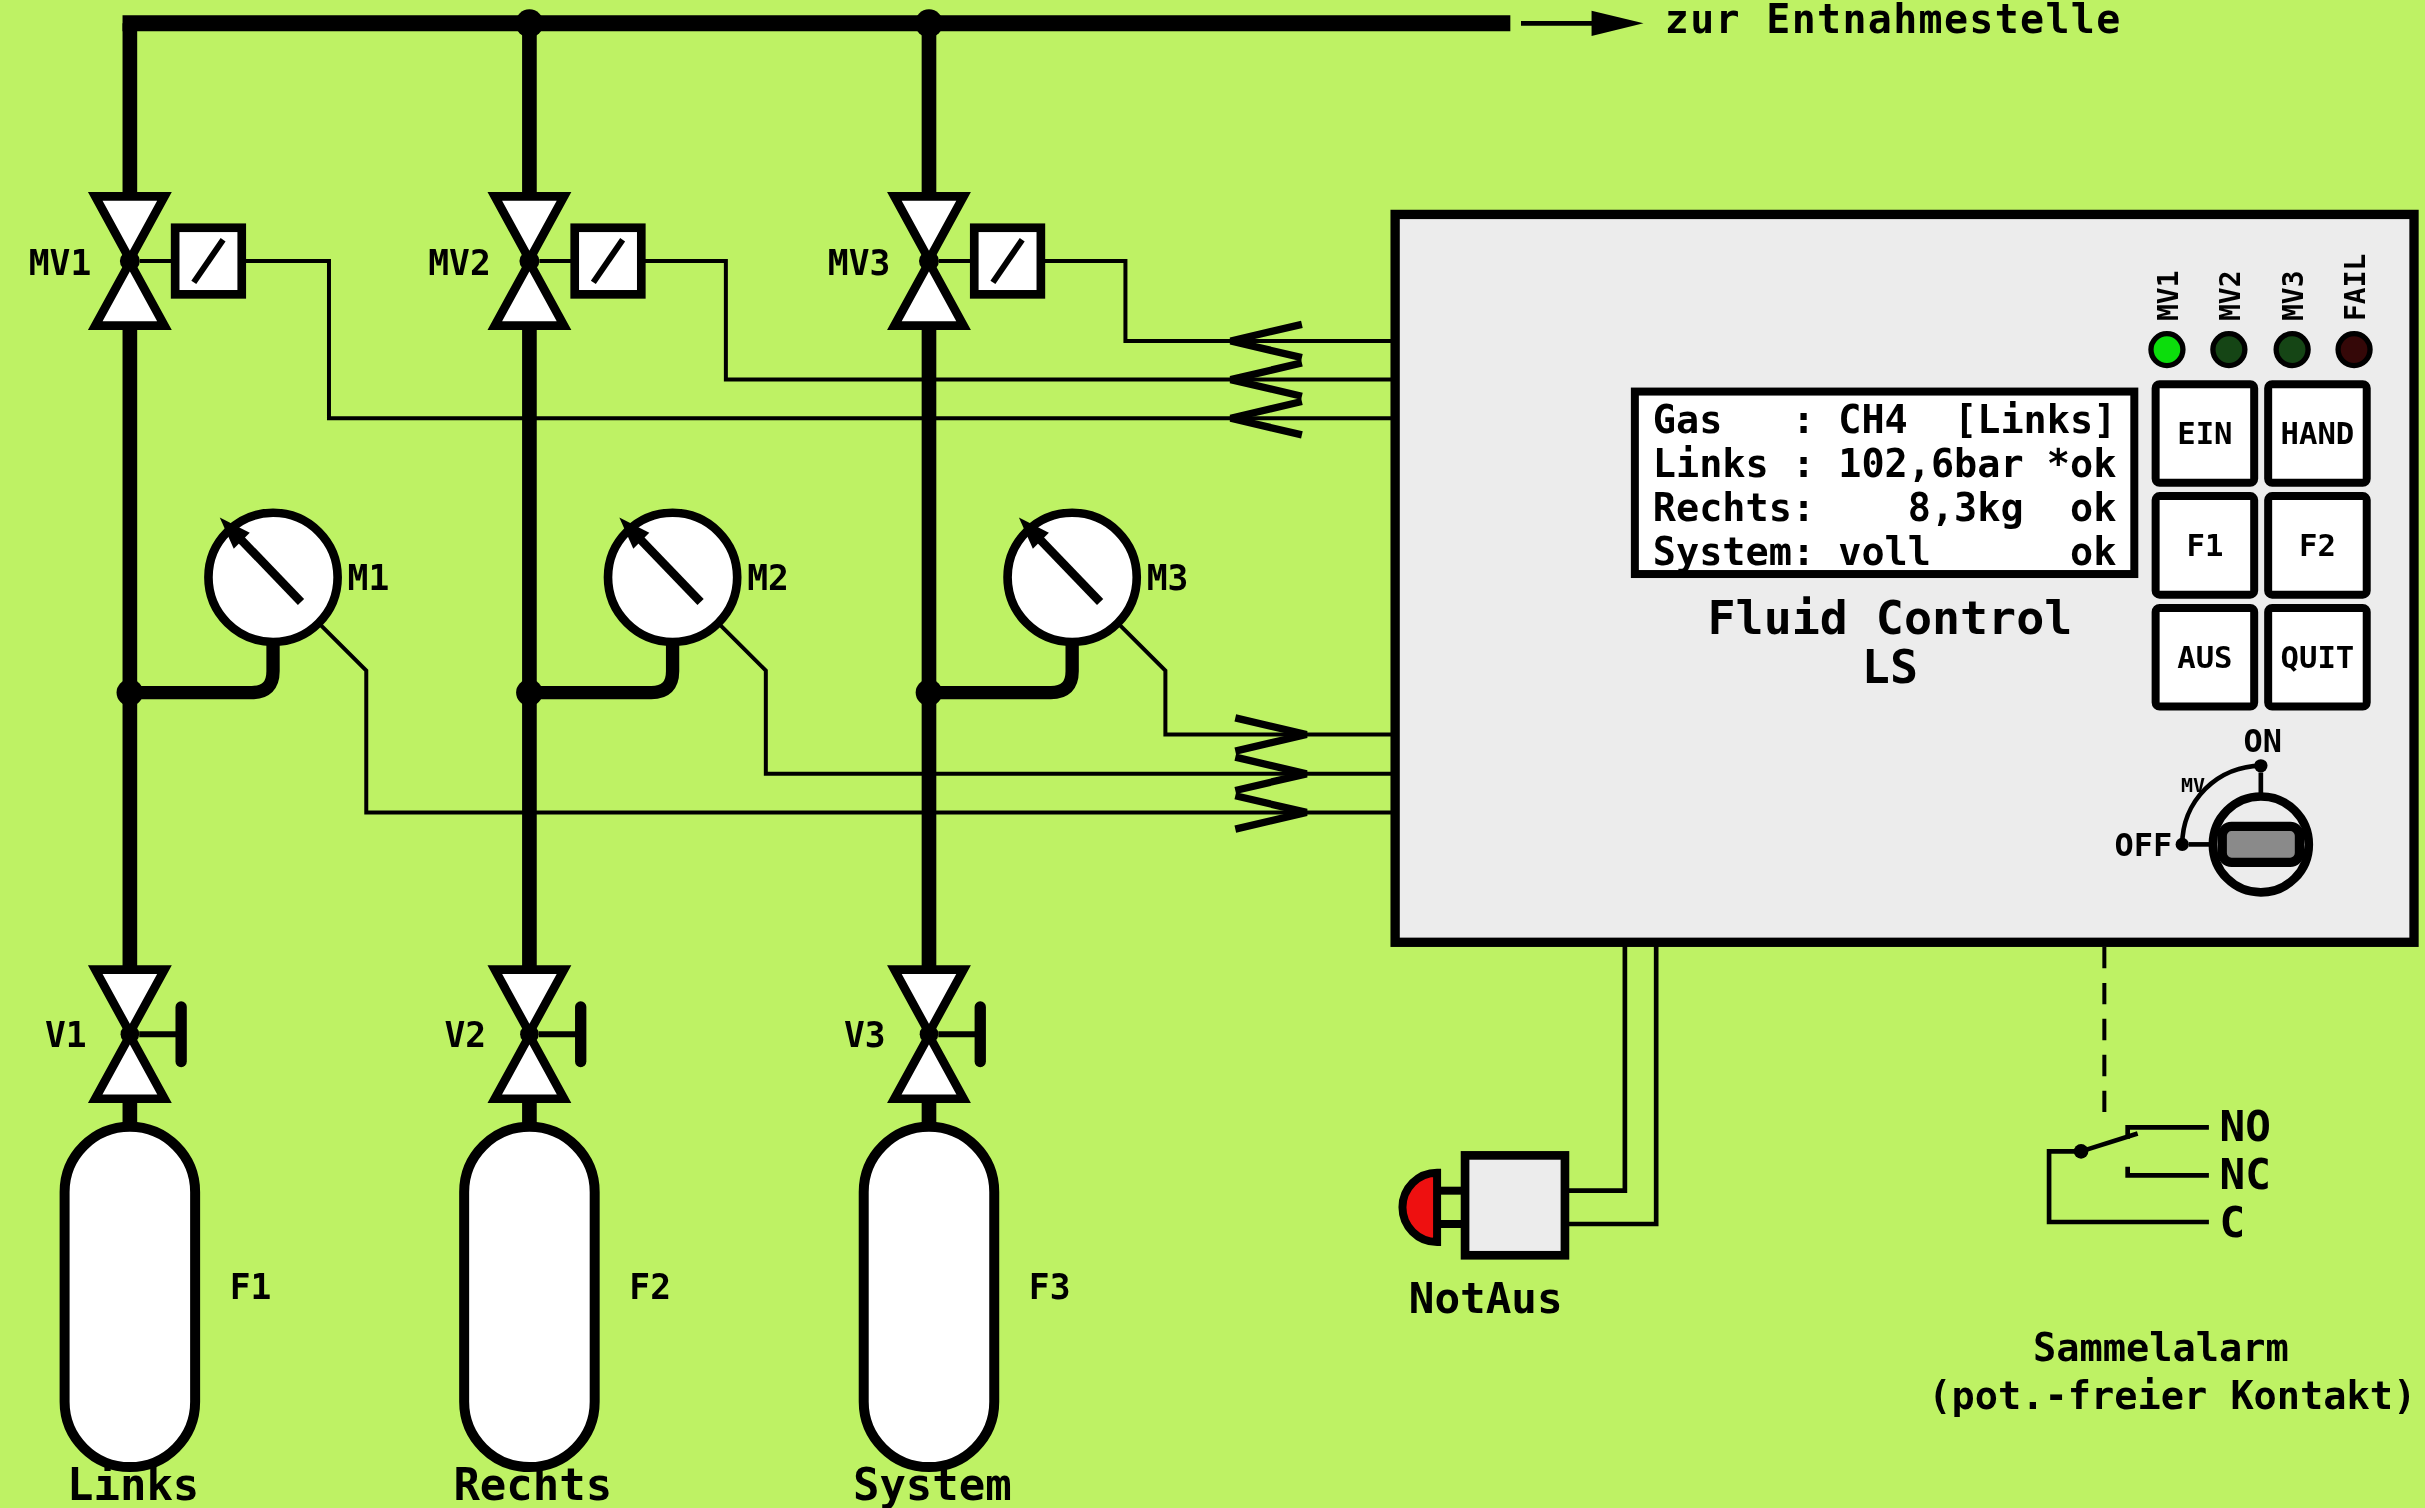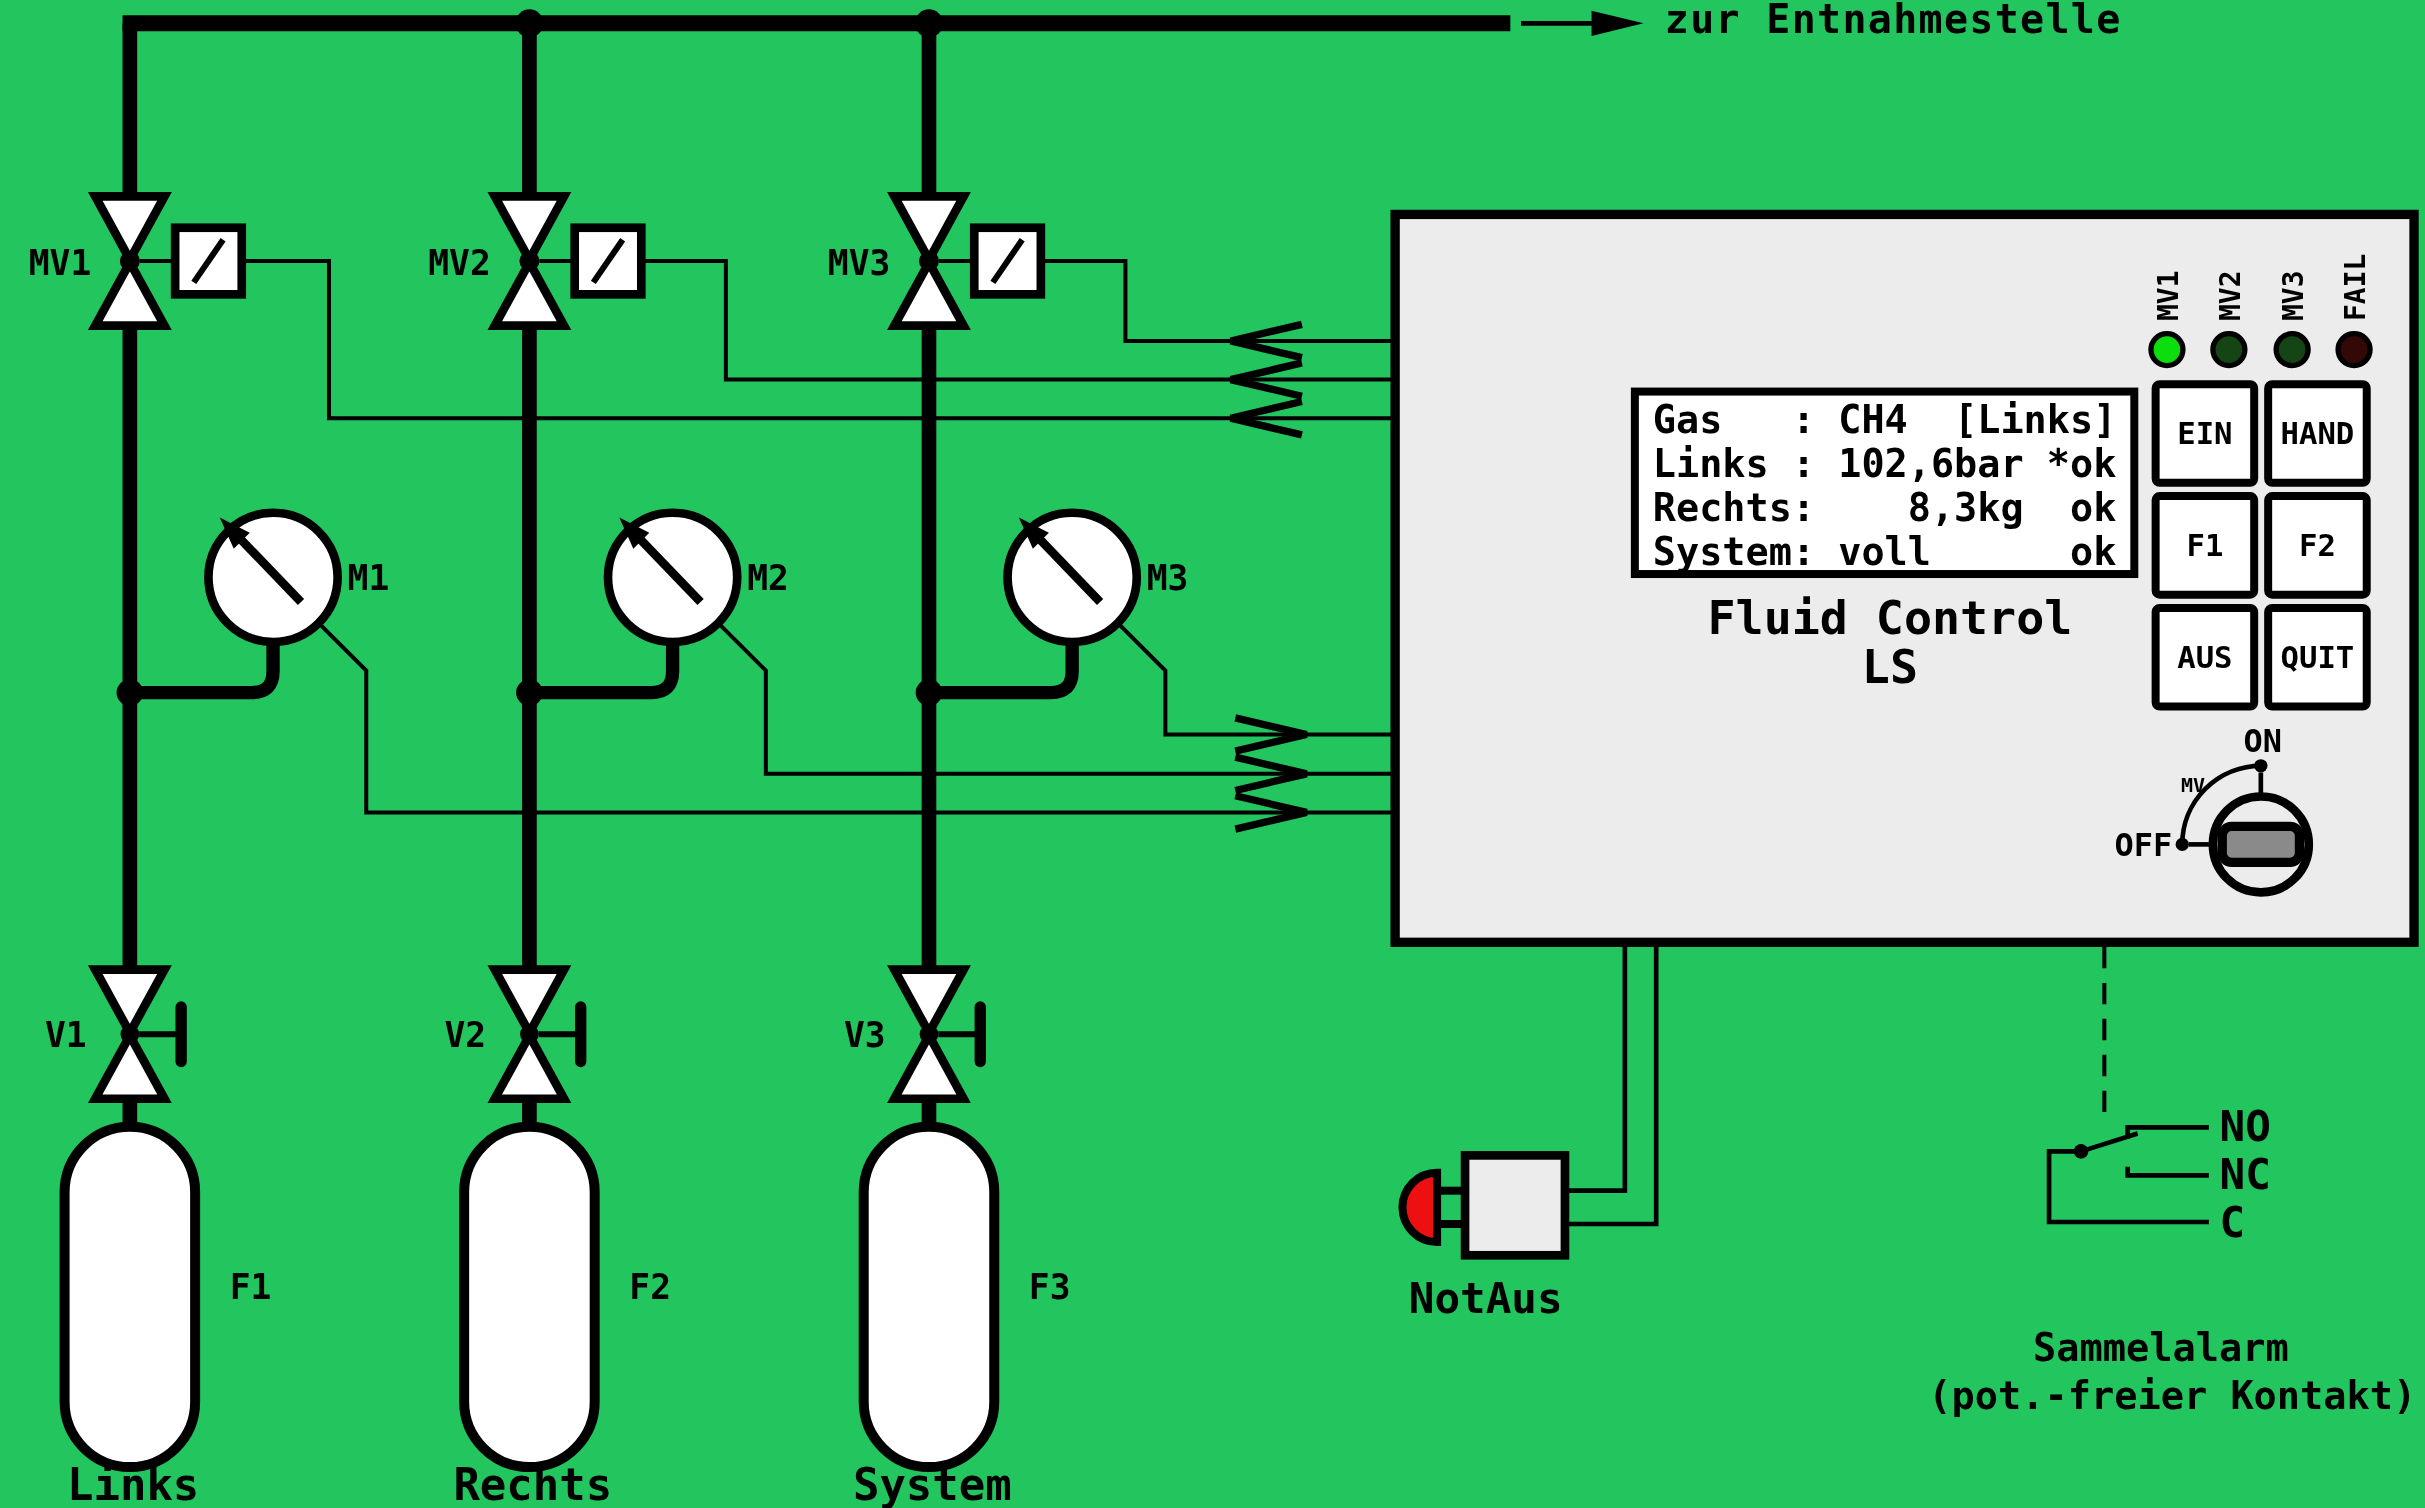--- a/index.html
+++ b/index.html
@@ -1,16 +1,16 @@
 <!DOCTYPE html>
 <html style="font-size:10.7px"><head>
 <meta charset="utf-8">
 <style>
   html,body{margin:0;padding:0;background:#ffffff;}
-  .stage{position:relative;width:2426px;height:1509px;background:#22c55e;overflow:hidden;}
+  .stage{position:relative;width:2426px;height:1509px;background:#bef264;overflow:hidden;}
   svg{display:block;}
   text{font-family:"DejaVu Sans Mono","Liberation Mono",monospace;font-weight:bold;fill:#000;white-space:pre;}
   .lbl52{font-size:52px;}
   .lbl64{font-size:64px;}
   .lbl66{font-size:66px;}
   .lbl58{font-size:58px;}
   .disp{font-size:58px;}
   .btnlbl{font-size:46px;}
   .ledlbl{font-size:42px;}
   .title70{font-size:70px;}

